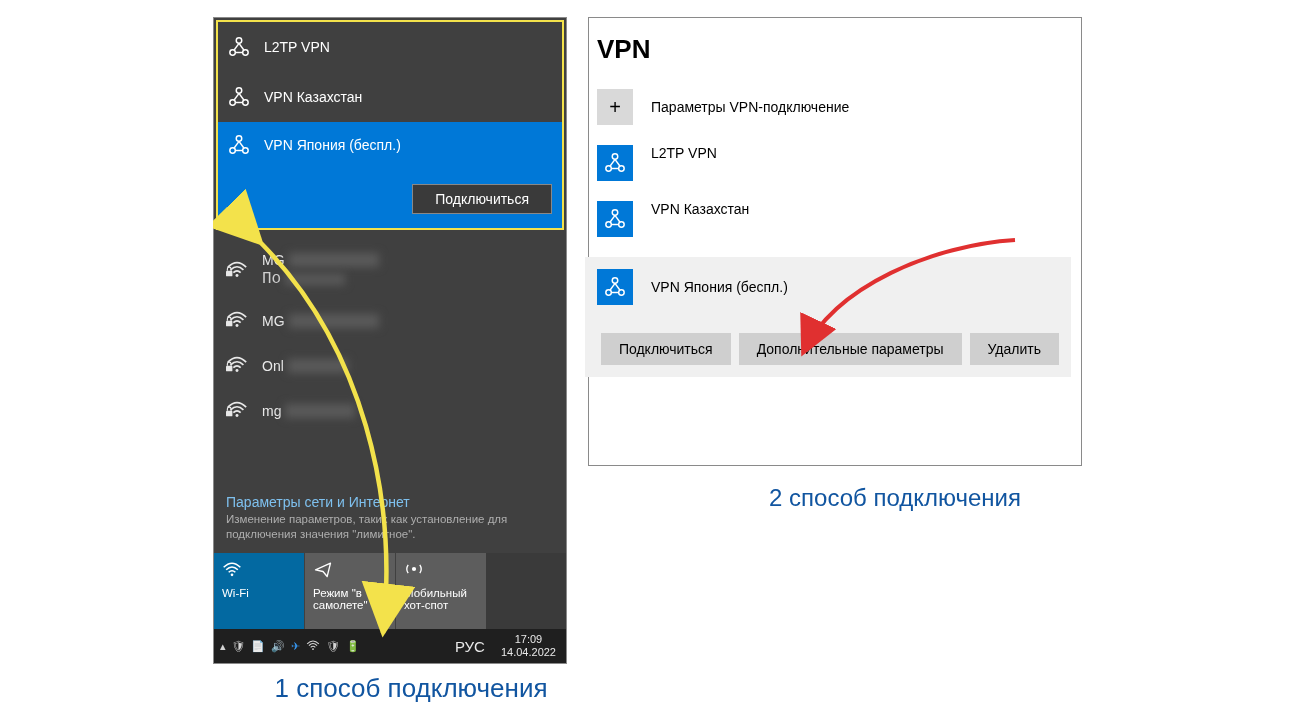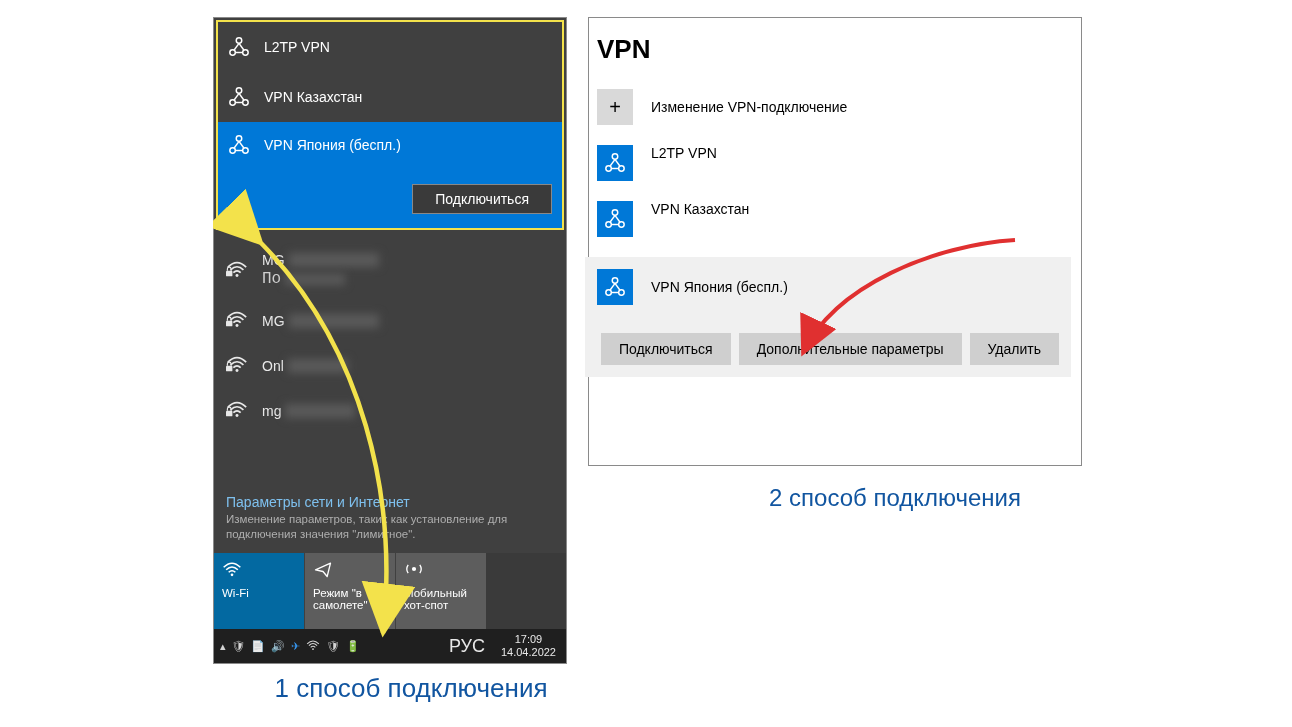--- a/index.html
+++ b/index.html
@@ -115,21 +115,21 @@
     background: #1f1f1f;
     display: flex;
     align-items: center;
     color: #e8e8e8;
     font-size: 11px;
   }
   .p1-taskbar .tray {
     display:flex; gap:6px; align-items:center; padding-left:6px;
   }
   .p1-taskbar .tray span { opacity:.9; }
-  .p1-taskbar .lang { margin-left: auto; padding: 0 6px; font-size: 18px;}
+  .p1-taskbar .lang { margin-left: auto; padding: 0 6px; font-size: 15px;}
   .p1-taskbar .clock {
     text-align: center;
     padding: 0 10px;
     line-height: 1.15;
   }
 
   
   .panel2 {
     position: absolute;
     left: 588px;
@@ -406,21 +406,21 @@
       <div>14.04.2022</div>
     </div>
   </div>
 </div>
 
 <div class="panel2">
   <h1>VPN</h1>
 
   <div class="p2-add">
     <div class="plusbox">+</div>
-    <span>Изменение VPN-подключение</span>
+    <span>Параметры VPN-подключение</span>
   </div>
 
   <div class="p2-conn">
     <div class="iconbox" style="color:#fff">
       <svg width="22" height="22" viewBox="0 0 24 24">
           <use href="#vpn-glyph"></use>
         </svg>
     </div>
     <span>L2TP VPN</span>
   </div>

